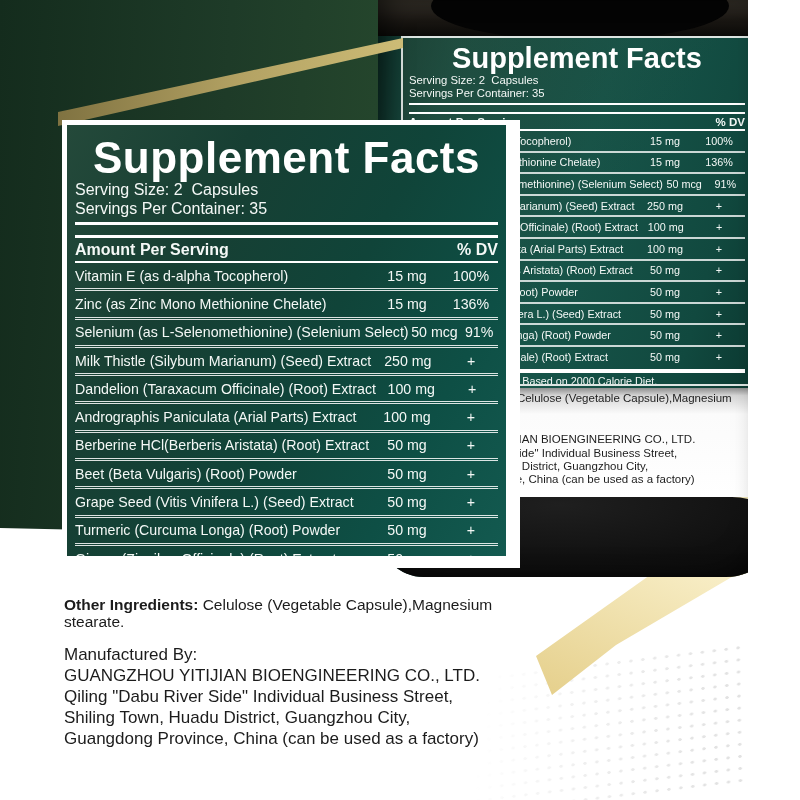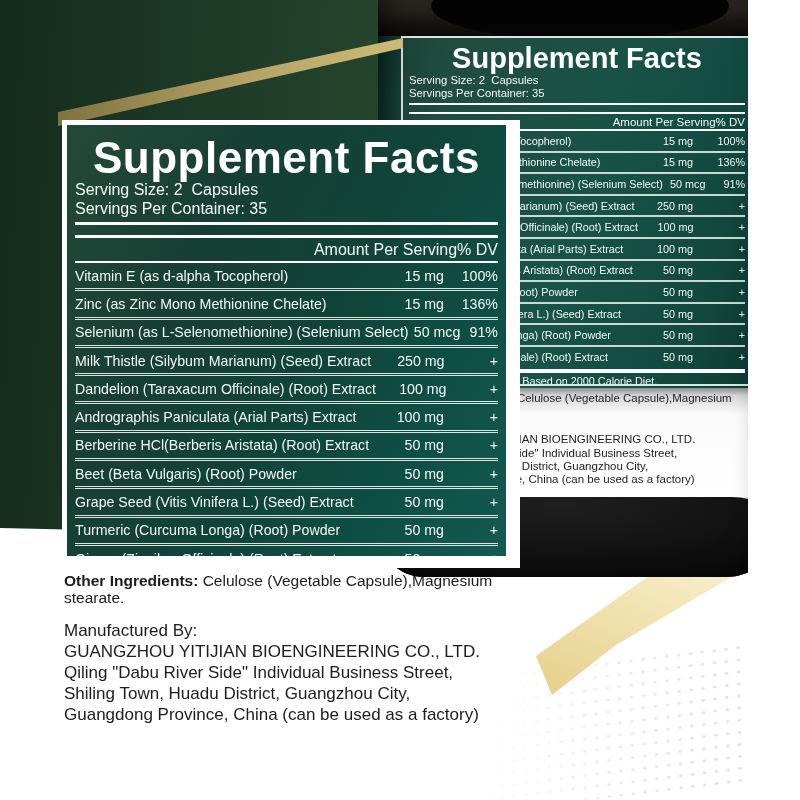--- a/index.html
+++ b/index.html
@@ -45,25 +45,25 @@
     background:linear-gradient(30deg,#c8a64c 0%,#e9db9c 55%,#f7eec9 100%);}
   .bottle-bottom{position:absolute;left:0;top:497px;width:404px;height:80px;z-index:9;
     border-radius:0 50px 0 0 / 0 40px 0 0;
     background:radial-gradient(120% 160% at 45% 10%,#1f1f1f 0%,#101010 45%,#050505 100%);}
 
   
   .facts{box-sizing:border-box;color:#f4f8f6;}
   .facts-title{font-weight:bold;text-align:center;color:#fff;}
   .facts-serving{font-weight:normal;white-space:pre-wrap;}
   .rule-double{border-top:3px solid #fff;border-bottom:3px solid #fff;height:10px;}
-  .facts-header{display:flex;justify-content:flex-end;font-weight:normal;border-bottom:2px solid #fff;}
+  .facts-header{display:flex;justify-content:space-between;font-weight:bold;border-bottom:2px solid #fff;}
   .facts-rows{list-style:none;margin:0;padding:0;}
   .facts-row{display:flex;align-items:center;}
   .facts-row .name{flex:1;white-space:nowrap;}
-  .facts-row .amt,.facts-row .dv{text-align:right;white-space:nowrap;}
+  .facts-row .amt,.facts-row .dv{text-align:center;white-space:nowrap;}
   .rule-thick{background:#fff;}
   .facts-footnotes .line{white-space:nowrap;}
 
   
   .facts--mini{position:absolute;left:23px;top:36px;width:352px;height:350px;z-index:5;overflow:hidden;
     border:2px solid #dde5e2;padding:2px 6px;font-size:10.8px;
     background:linear-gradient(125deg,rgba(38,74,58,.55) 0%,rgba(10,60,50,0) 55%);}
   .facts--mini .facts-title{font-size:29px;line-height:31px;margin-top:3px;}
   .facts--mini .facts-serving{font-size:11.3px;line-height:13px;}
   .facts--mini .rule-double{height:7px;border-top-width:2px;border-bottom-width:2px;margin-top:3px;}
@@ -83,21 +83,21 @@
   .facts--main .facts-title{font-size:44px;line-height:47px;margin-top:5px;letter-spacing:.5px;}
   .facts--main .facts-serving{font-size:16px;line-height:18.5px;}
   .facts--main .rule-double{margin-top:4px;}
   .facts--main .facts-header{font-size:16px;padding:3px 0 2px;}
   .facts--main .facts-row{min-height:25.3px;font-size:14.2px;border-bottom:3px double rgba(255,255,255,.85);}
   .facts--main .facts-row:last-child{border-bottom:none;}
   .facts--main .amt{width:74px;}
   .facts--main .dv{width:54px;}
 
   
-  .page-text{position:absolute;left:64px;top:572px;width:450px;z-index:2;color:#1c1c1c;}
+  .page-text{position:absolute;left:64px;top:596px;width:450px;z-index:2;color:#1c1c1c;}
   .other-ing{margin:0;width:434px;font-size:15.5px;line-height:17px;}
   .other-ing b{font-weight:bold;}
   .mfg-heading{margin:14px 0 0;font-size:17px;line-height:21px;}
   .mfg-lines .line{font-size:17px;line-height:21px;white-space:nowrap;}
 </style>
 </head>
 <body>
 
 <div class="stage">
 

